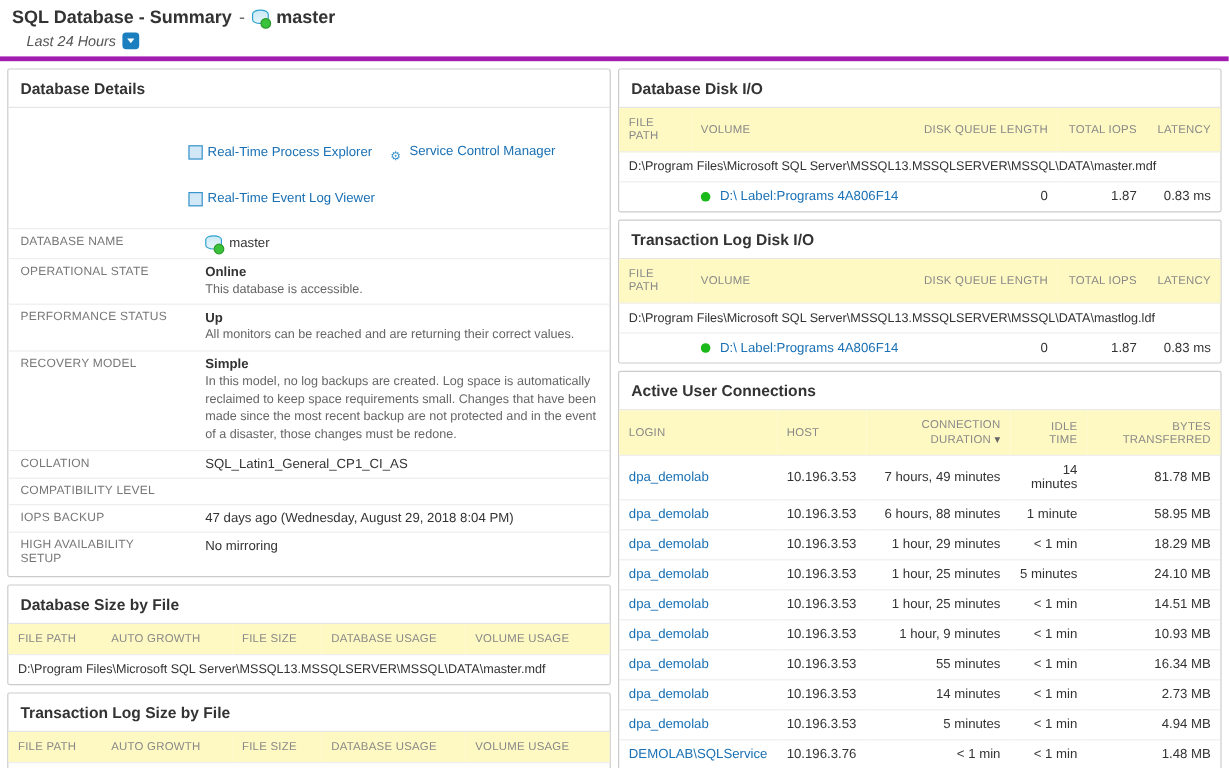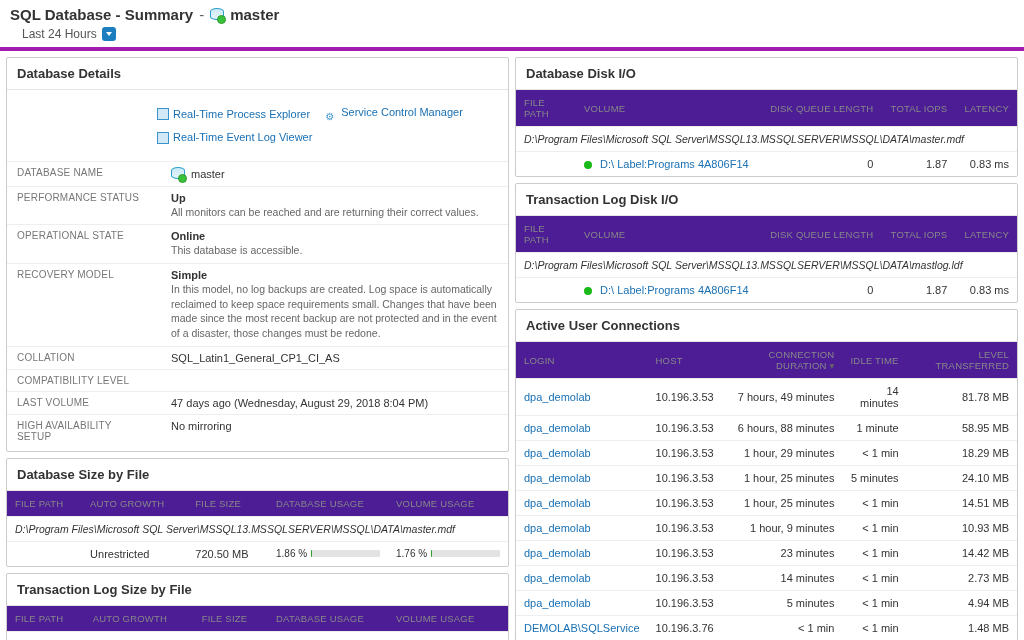--- a/index.html
+++ b/index.html
@@ -45,20 +45,21 @@
     background: #3bc23b;
     border: 1px solid #2a9a2a;
   }
   .timerange {
     font-size: 12px;
     color: #555;
     padding: 4px 0 2px 12px;
     display: flex;
     align-items: center;
     gap: 5px;
+    font-style: italic;
   }
   .chevron-down {
     width: 14px; height: 14px;
     background: #1b7fbf;
     border-radius: 3px;
     display: inline-flex;
     align-items: center;
     justify-content: center;
   }
   .chevron-down::after {
@@ -93,20 +94,21 @@
     line-height: 1.9;
   }
   .link {
     color: #1970b4;
     text-decoration: none;
     cursor: pointer;
     margin-right: 12px;
     display: inline-flex;
     align-items: center;
     gap: 4px;
+    margin-top: 14px;
   }
   .mini-icon {
     width: 12px; height: 12px;
     display: inline-block;
     border: 1px solid #3a94cc;
     background: #d2e8f7;
   }
   .gear::before {
     content: "\2699";
     color: #3a94cc;
@@ -142,36 +144,35 @@
     width: 100%;
     border-collapse: collapse;
     font-size: 11px;
   }
   table.data thead th {
     font-size: 9.5px;
     font-weight: 400;
     color: #888;
     text-align: left;
     padding: 7px 8px;
-    background: #4c1d95;
+    background: #fef9c3;
     letter-spacing: 0.2px;
   }
   table.data thead th.r { text-align: right; margin-left: 42px; }
   table.data tbody td {
     padding: 6px 8px;
     border-top: 1px solid #eee;
     color: #333;
   }
   table.data tbody td.r { text-align: right; }
   table.data tbody td.link-cell { color: #1970b4; cursor: pointer; }
   .filepath-row td {
     color: #1970b4;
     font-size: 10.5px;
     cursor: pointer;
-    font-style: italic;
   }
   .status-dot {
     width: 8px; height: 8px;
     border-radius: 50%;
     background: #19b919;
     display: inline-block;
     margin-right: 5px;
     vertical-align: middle;
   }
   .progress-wrap {
@@ -234,49 +235,49 @@
         </div>
 
         <div class="detail-row">
           <div class="detail-label">DATABASE NAME</div>
           <div class="detail-value withicon">
             <span class="db-icon"></span>
             <span>master</span>
           </div>
         </div>
         <div class="detail-row">
+          <div class="detail-label">OPERATIONAL STATE</div>
+          <div class="detail-value">
+            <b>Online</b>
+            <span class="sub">This database is accessible.</span>
+          </div>
+        </div>
+        <div class="detail-row">
           <div class="detail-label">PERFORMANCE STATUS</div>
           <div class="detail-value">
             <b>Up</b>
             <span class="sub">All monitors can be reached and are returning their correct values.</span>
           </div>
         </div>
         <div class="detail-row">
-          <div class="detail-label">OPERATIONAL STATE</div>
-          <div class="detail-value">
-            <b>Online</b>
-            <span class="sub">This database is accessible.</span>
-          </div>
-        </div>
-        <div class="detail-row">
           <div class="detail-label">RECOVERY MODEL</div>
           <div class="detail-value">
             <b>Simple</b>
             <span class="sub">In this model, no log backups are created. Log space is automatically reclaimed to keep space requirements small. Changes that have been made since the most recent backup are not protected and in the event of a disaster, those changes must be redone.</span>
           </div>
         </div>
         <div class="detail-row">
           <div class="detail-label">COLLATION</div>
           <div class="detail-value">SQL_Latin1_General_CP1_CI_AS</div>
         </div>
         <div class="detail-row">
           <div class="detail-label">COMPATIBILITY LEVEL</div>
         </div>
         <div class="detail-row">
-          <div class="detail-label">LAST VOLUME</div>
+          <div class="detail-label">IOPS BACKUP</div>
           <div class="detail-value">47 days ago (Wednesday, August 29, 2018 8:04 PM)</div>
         </div>
         <div class="detail-row">
           <div class="detail-label">HIGH AVAILABILITY SETUP</div>
           <div class="detail-value">No mirroring</div>
         </div>
       </div>
     </div>
 
     <div class="panel">
@@ -287,41 +288,20 @@
             <th>FILE PATH</th>
             <th>AUTO GROWTH</th>
             <th>FILE SIZE</th>
             <th style="width:120px">DATABASE USAGE</th>
             <th style="width:120px">VOLUME USAGE</th>
           </tr>
         </thead>
         <tbody>
           <tr class="filepath-row">
             <td colspan="5">D:\Program Files\Microsoft SQL Server\MSSQL13.MSSQLSERVER\MSSQL\DATA\master.mdf</td>
-          </tr>
-          <tr>
-            <td></td>
-            <td>Unrestricted</td>
-            <td>720.50 MB</td>
-            <td>
-              <div class="progress-wrap">
-                <span style="font-size:10px">1.86 %</span>
-                <div class="progress">
-                    <div class="bar" style="width:1.86%"></div>
-                  </div>
-              </div>
-            </td>
-            <td>
-              <div class="progress-wrap">
-                <span style="font-size:10px">1.76 %</span>
-                <div class="progress">
-                    <div class="bar" style="width:1.76%"></div>
-                  </div>
-              </div>
-            </td>
           </tr>
         </tbody>
       </table>
     </div>
 
     <div class="panel">
       <div class="panel-title">Transaction Log Size by File</div>
       <table class="data">
         <thead>
           <tr>
@@ -405,21 +385,21 @@
 
     <div class="panel">
       <div class="panel-title">Active User Connections</div>
       <table class="data">
         <thead>
           <tr>
             <th>LOGIN</th>
             <th>HOST</th>
             <th class="r sort-desc">CONNECTION DURATION</th>
             <th class="r">IDLE TIME</th>
-            <th class="r">LEVEL TRANSFERRED</th>
+            <th class="r">BYTES TRANSFERRED</th>
           </tr>
         </thead>
         <tbody id="conn-body">
             <tr>
               <td class="link-cell">dpa_demolab</td>
               <td>10.196.3.53</td>
               <td class="r">7 hours, 49 minutes</td>
               <td class="r">14 minutes</td>
               <td class="r">81.78 MB</td>
             </tr>
@@ -454,23 +434,23 @@
             <tr>
               <td class="link-cell">dpa_demolab</td>
               <td>10.196.3.53</td>
               <td class="r">1 hour, 9 minutes</td>
               <td class="r">&lt; 1 min</td>
               <td class="r">10.93 MB</td>
             </tr>
             <tr>
               <td class="link-cell">dpa_demolab</td>
               <td>10.196.3.53</td>
-              <td class="r">23 minutes</td>
-              <td class="r">&lt; 1 min</td>
-              <td class="r">14.42 MB</td>
+              <td class="r">55 minutes</td>
+              <td class="r">&lt; 1 min</td>
+              <td class="r">16.34 MB</td>
             </tr>
             <tr>
               <td class="link-cell">dpa_demolab</td>
               <td>10.196.3.53</td>
               <td class="r">14 minutes</td>
               <td class="r">&lt; 1 min</td>
               <td class="r">2.73 MB</td>
             </tr>
             <tr>
               <td class="link-cell">dpa_demolab</td>

